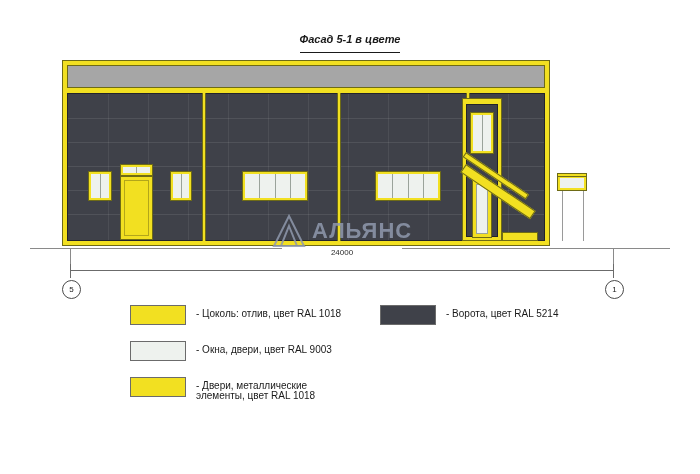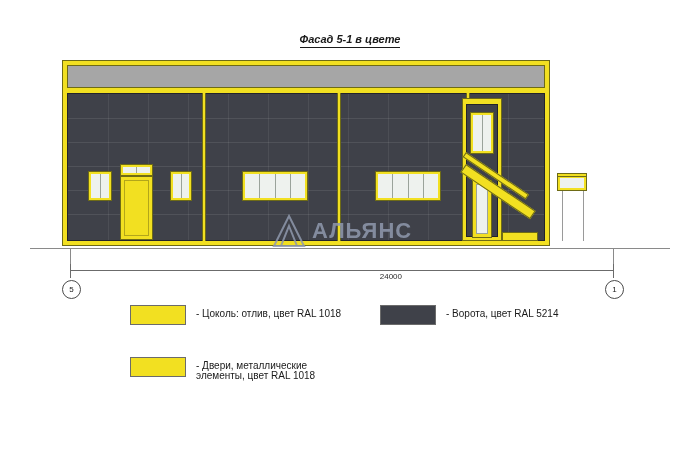--- a/index.html
+++ b/index.html
@@ -25,21 +25,21 @@
     top: 33px;
     width: 700px;
     text-align: center;
     font-size: 11px;
     font-weight: bold;
     font-style: italic;
     color: #1a1a1a;
   }
   .title span {
     border-bottom: 1px solid #1a1a1a;
-    padding-bottom: 2px;
+    padding-bottom: 7px;
     margin-top: 24px;
   }
 
   
   .facade {
     position: absolute;
     left: 62px;
     top: 60px;
     width: 560px;
     height: 195px;
@@ -186,23 +186,23 @@
   }
   .dim-tick {
     position: absolute;
     top: 264px;
     width: 1px;
     height: 14px;
     background: #6b6b6b;
   }
   .dim-label {
     position: absolute;
-    top: 272px;
+    top: 248px;
     width: 120px;
-    text-align: right;
+    text-align: center;
     font-size: 8px;
     color: #2b2b2b;
     background: #fff;
   }
   .ext-line {
     position: absolute;
     width: 1px;
     background: #8a8a8a;
     top: 248px;
     height: 30px;
@@ -410,20 +410,24 @@
         <div class="swatch" style="background:#f2e021"></div>
         <div class="legend-text">- Цоколь: отлив, цвет RAL 1018</div>
       </div>
       <div class="legend-col right">
         <div class="swatch" style="background:#3f4149"></div>
         <div class="legend-text">- Ворота, цвет RAL 5214</div>
       </div>
     </div>
 
     <div class="legend-row">
+      <div class="legend-col right">
+        <div class="swatch" style="background:#eef2ee"></div>
+        <div class="legend-text">- Окна, двери, цвет RAL 9003</div>
+      </div>
     </div>
 
     <div class="legend-row">
       <div class="legend-col right">
         <div class="swatch" style="background:#f2e021"></div>
         <div class="legend-text" style="white-space:pre-line">- Двери, металлические
 элементы, цвет RAL 1018</div>
       </div>
     </div>
 

